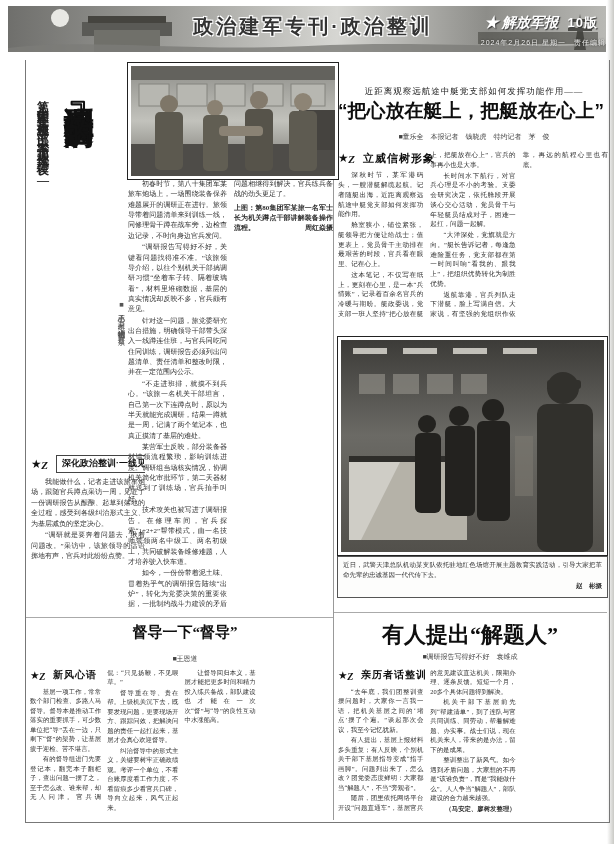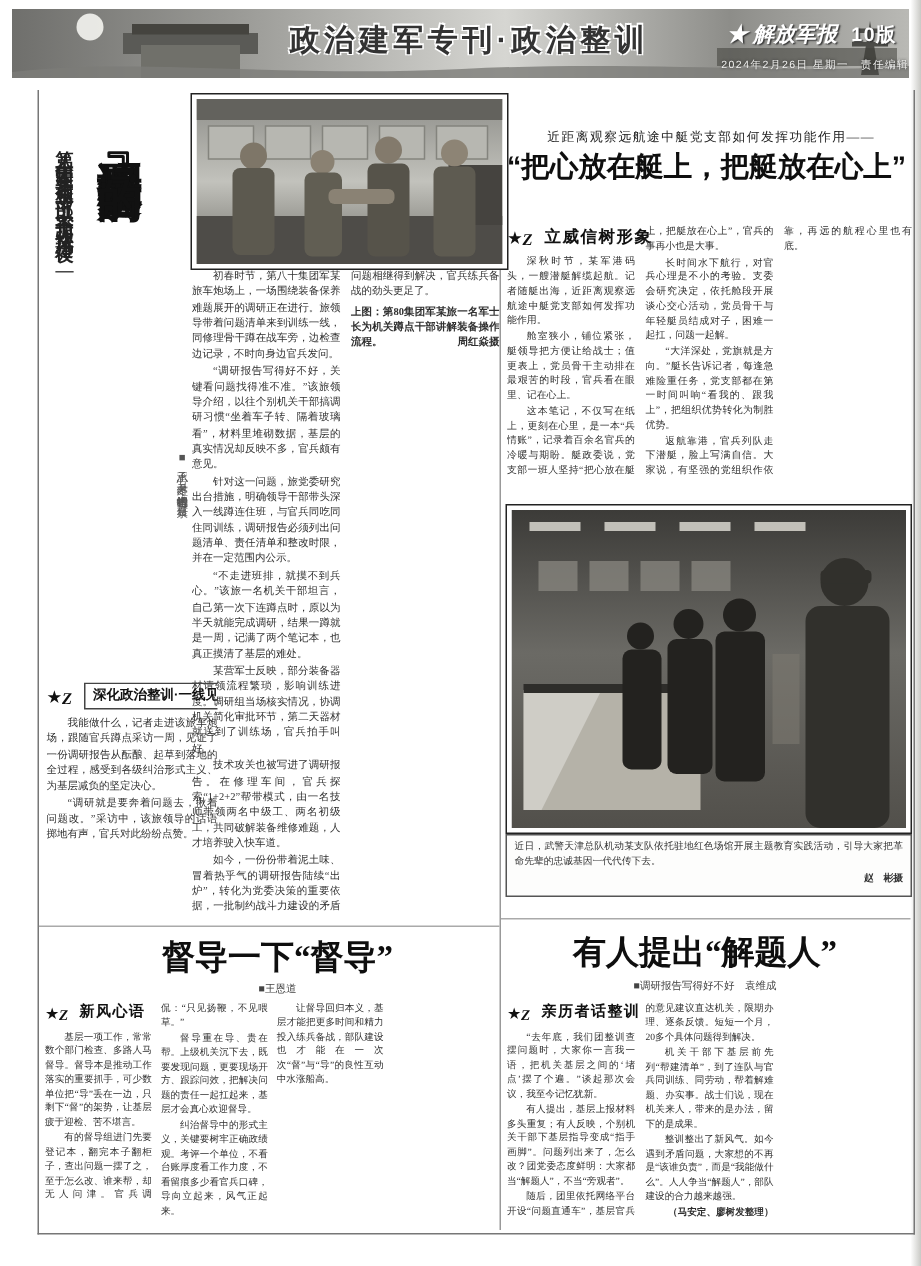--- a/index.html
+++ b/index.html
@@ -157,20 +157,21 @@
         <text x="0" y="16" font-size="16" fill="#111">★</text>
         <text x="14" y="17" font-size="15" font-style="italic" font-weight="bold" fill="#111">Z</text>
       </svg>
       <span class="badge-label boxed">深化政治整训·一线见闻</span>
     </div>
     <div class="plist"><p class="para">我能做什么，记者走进该旅车炮场，跟随官兵蹲点采访一周，见证了一份调研报告从酝酿、起草到落地的全过程，感受到各级纠治形式主义、为基层减负的坚定决心。</p><p class="para">“调研就是要奔着问题去，揪着问题改。”采访中，该旅领导的话语掷地有声，官兵对此纷纷点赞。</p></div>
   </div>
 
   <div class="kicker-h" style="left:340px;top:86px;width:268px;">近距离观察远航途中艇党支部如何发挥功能作用——</div>
   <div class="headline-h" style="left:334px;top:98px;width:274px;font-size:19px;letter-spacing:0;">“把心放在艇上，把艇放在心上”</div>
+  <div class="byline-h" style="left:340px;top:132px;width:268px;">■童乐全　本报记者　钱晓虎　特约记者　茅　俊</div>
 
   <div class="cols" style="left:338px;top:150px;width:270px;height:182px;column-count:3;font-size:6.6px;">
     <div class="badge">
       <svg width="22" height="16" viewBox="0 0 30 20">
         <text x="0" y="16" font-size="16" fill="#111">★</text>
         <text x="14" y="17" font-size="15" font-style="italic" font-weight="bold" fill="#111">Z</text>
       </svg>
       <span class="badge-label">立威信树形象</span>
     </div>
     <div class="plist"><p class="para">深秋时节，某军港码头，一艘潜艇解缆起航。记者随艇出海，近距离观察远航途中艇党支部如何发挥功能作用。</p><p class="para">舱室狭小，铺位紧张，艇领导把方便让给战士；值更表上，党员骨干主动排在最艰苦的时段，官兵看在眼里、记在心上。</p><p class="para">这本笔记，不仅写在纸上，更刻在心里，是一本“兵情账”，记录着百余名官兵的冷暖与期盼。艇政委说，党支部一班人坚持“把心放在艇上，把艇放在心上”，官兵的事再小也是大事。</p><p class="para">长时间水下航行，对官兵心理是不小的考验。支委会研究决定，依托舱段开展谈心交心活动，党员骨干与年轻艇员结成对子，困难一起扛，问题一起解。</p><p class="para">“大洋深处，党旗就是方向。”艇长告诉记者，每逢急难险重任务，党支部都在第一时间叫响“看我的、跟我上”，把组织优势转化为制胜优势。</p><p class="para">返航靠港，官兵列队走下潜艇，脸上写满自信。大家说，有坚强的党组织作依靠，再远的航程心里也有底。</p></div>
@@ -215,21 +216,21 @@
         <rect x="196" y="64" width="56" height="148" rx="10"></rect>
       </g>
       <rect x="174" y="96" width="18" height="60" fill="#7b786f" opacity="0.6"></rect>
     </svg>
   </div>
   <div class="caption-box" style="left:337px;top:556px;width:259px;height:34px;">
     <span>近日，武警天津总队机动某支队依托驻地红色场馆开展主题教育实践活动，引导大家把革命先辈的忠诚基因一代代传下去。</span>
     <span class="credit">赵　彬摄</span>
   </div>
 
-  <div class="headline-h headline-serif" style="left:70px;top:623px;width:230px;font-size:22px;">督导一下“督导”</div>
+  <div class="headline-h headline-serif" style="left:70px;top:623px;width:230px;font-size:15px;">督导一下“督导”</div>
   <div class="byline-h" style="left:70px;top:654px;width:230px;">■王恩道</div>
   <div class="cols" style="left:30px;top:668px;width:303px;height:150px;column-count:4;column-gap:6px;font-size:6.4px;">
     <div class="badge">
       <svg width="20" height="15" viewBox="0 0 30 20">
         <text x="0" y="16" font-size="16" fill="#111">★</text>
         <text x="14" y="17" font-size="15" font-style="italic" font-weight="bold" fill="#111">Z</text>
       </svg>
       <span class="badge-label" style="font-size:10px;">新风心语</span>
     </div>
     <div class="plist"><p class="para">基层一项工作，常常数个部门检查、多路人马督导。督导本是推动工作落实的重要抓手，可少数单位把“导”丢在一边，只剩下“督”的架势，让基层疲于迎检、苦不堪言。</p><p class="para">有的督导组进门先要登记本，翻完本子翻柜子，查出问题一摆了之，至于怎么改、谁来帮，却无人问津。官兵调侃：“只见扬鞭，不见喂草。”</p><p class="para">督导重在导、贵在帮。上级机关沉下去，既要发现问题，更要现场开方、跟踪问效，把解决问题的责任一起扛起来，基层才会真心欢迎督导。</p><p class="para">纠治督导中的形式主义，关键要树牢正确政绩观。考评一个单位，不看台账厚度看工作力度，不看留痕多少看官兵口碑，导向立起来，风气正起来。</p><p class="para">让督导回归本义，基层才能把更多时间和精力投入练兵备战，部队建设也才能在一次次“督”与“导”的良性互动中水涨船高。</p></div>

